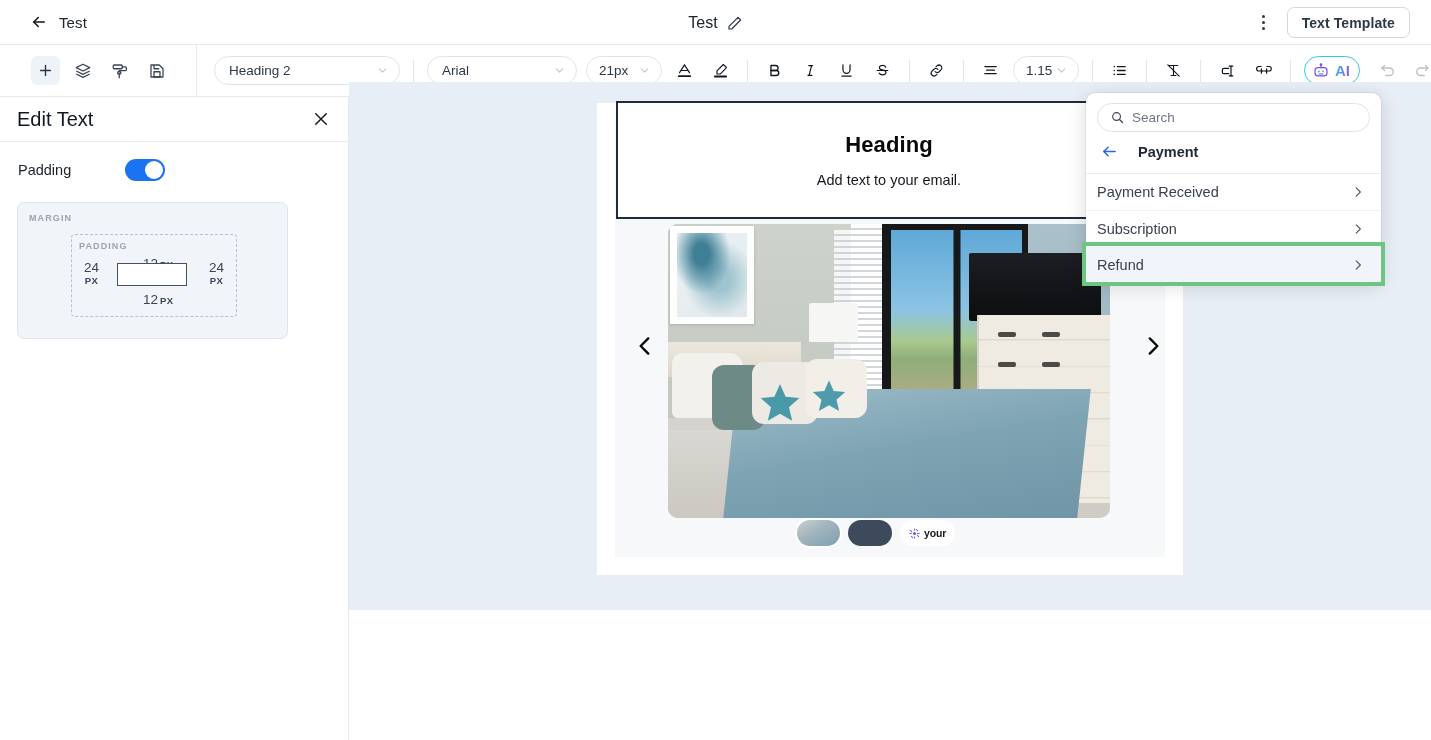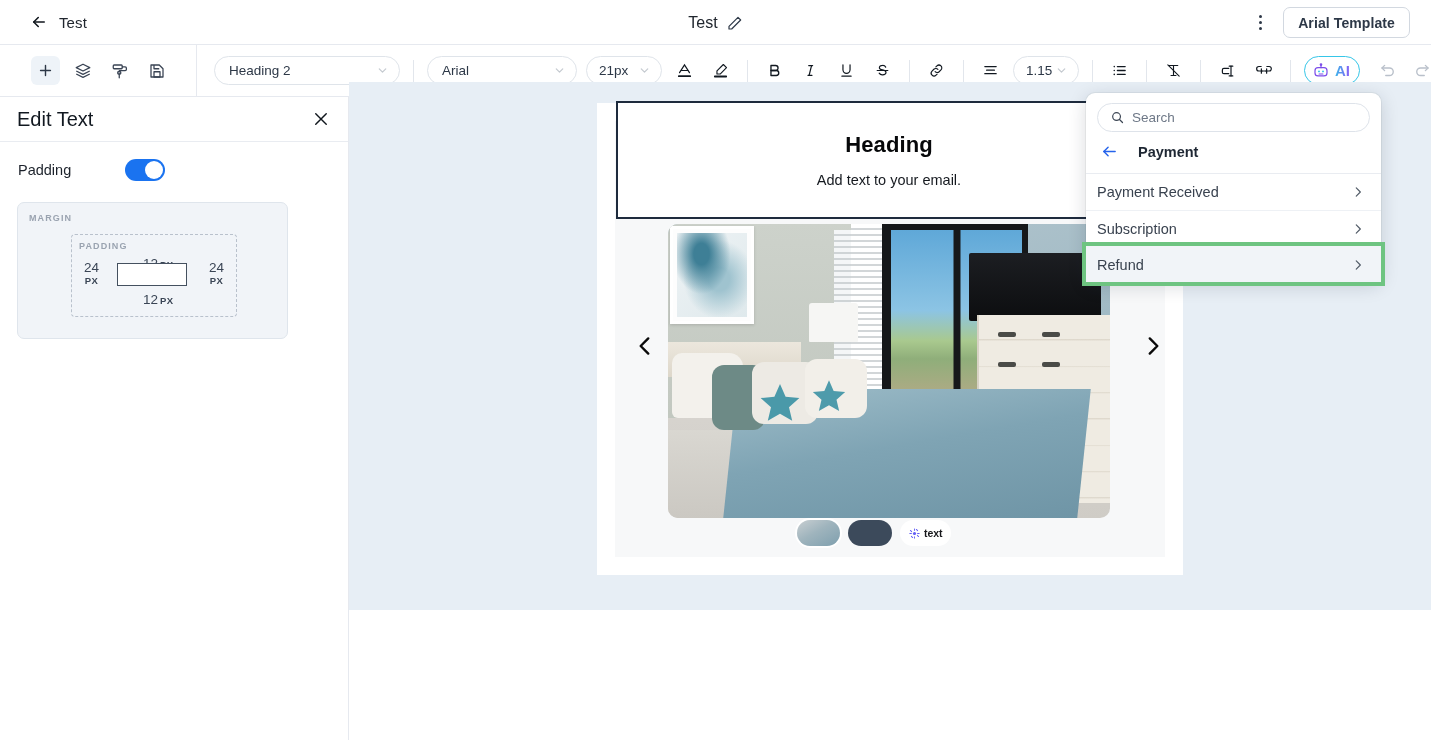--- a/index.html
+++ b/index.html
@@ -328,21 +328,21 @@
         </svg>
       </span>
     </div>
 
     <div class="topbar-right">
       <div class="kebab">
           <i></i>
           <i></i>
           <i></i>
         </div>
-      <div class="save-template">Arial Template</div>
+      <div class="save-template">Text Template</div>
     </div>
   </div>
 
   <div class="toolbar">
     <div class="tool-left">
       <div class="tl-btn active">
         <span>
           <svg viewBox="0 0 24 24" width="17" height="17" fill="none" stroke="#2d3847" stroke-width="2" stroke-linecap="round">
               <path d="M12 5v14M5 12h14"></path>
             </svg>
@@ -649,21 +649,21 @@
             <rect x="11" y="0.5" width="2" height="6" rx="1"></rect>
               <rect x="11" y="17.5" width="2" height="6" rx="1"></rect>
             <rect x="0.5" y="11" width="6" height="2" rx="1"></rect>
               <rect x="17.5" y="11" width="6" height="2" rx="1"></rect>
             <rect x="3.4" y="3.6" width="2" height="6" rx="1" transform="rotate(-45 4.4 6.6)"></rect>
             <rect x="18.6" y="14.4" width="2" height="6" rx="1" transform="rotate(-45 19.6 17.4)"></rect>
             <rect x="14.4" y="3.4" width="6" height="2" rx="1" transform="rotate(45 17.4 4.4)"></rect>
             <rect x="3.6" y="18.6" width="6" height="2" rx="1" transform="rotate(45 6.6 19.6)"></rect>
           </svg>
         </span>
-        <span class="loom-word">text</span>
+        <span class="loom-word">your</span>
       </span>
     </div>
   </div>
   <div class="canvas-below"></div>
 
   <div class="dropdown">
     <div class="dd-search-wrap">
       <div class="dd-search">
         <span>
           <svg viewBox="0 0 24 24" width="15" height="15" fill="none" stroke="#3c4654" stroke-width="1.9" stroke-linecap="round">

